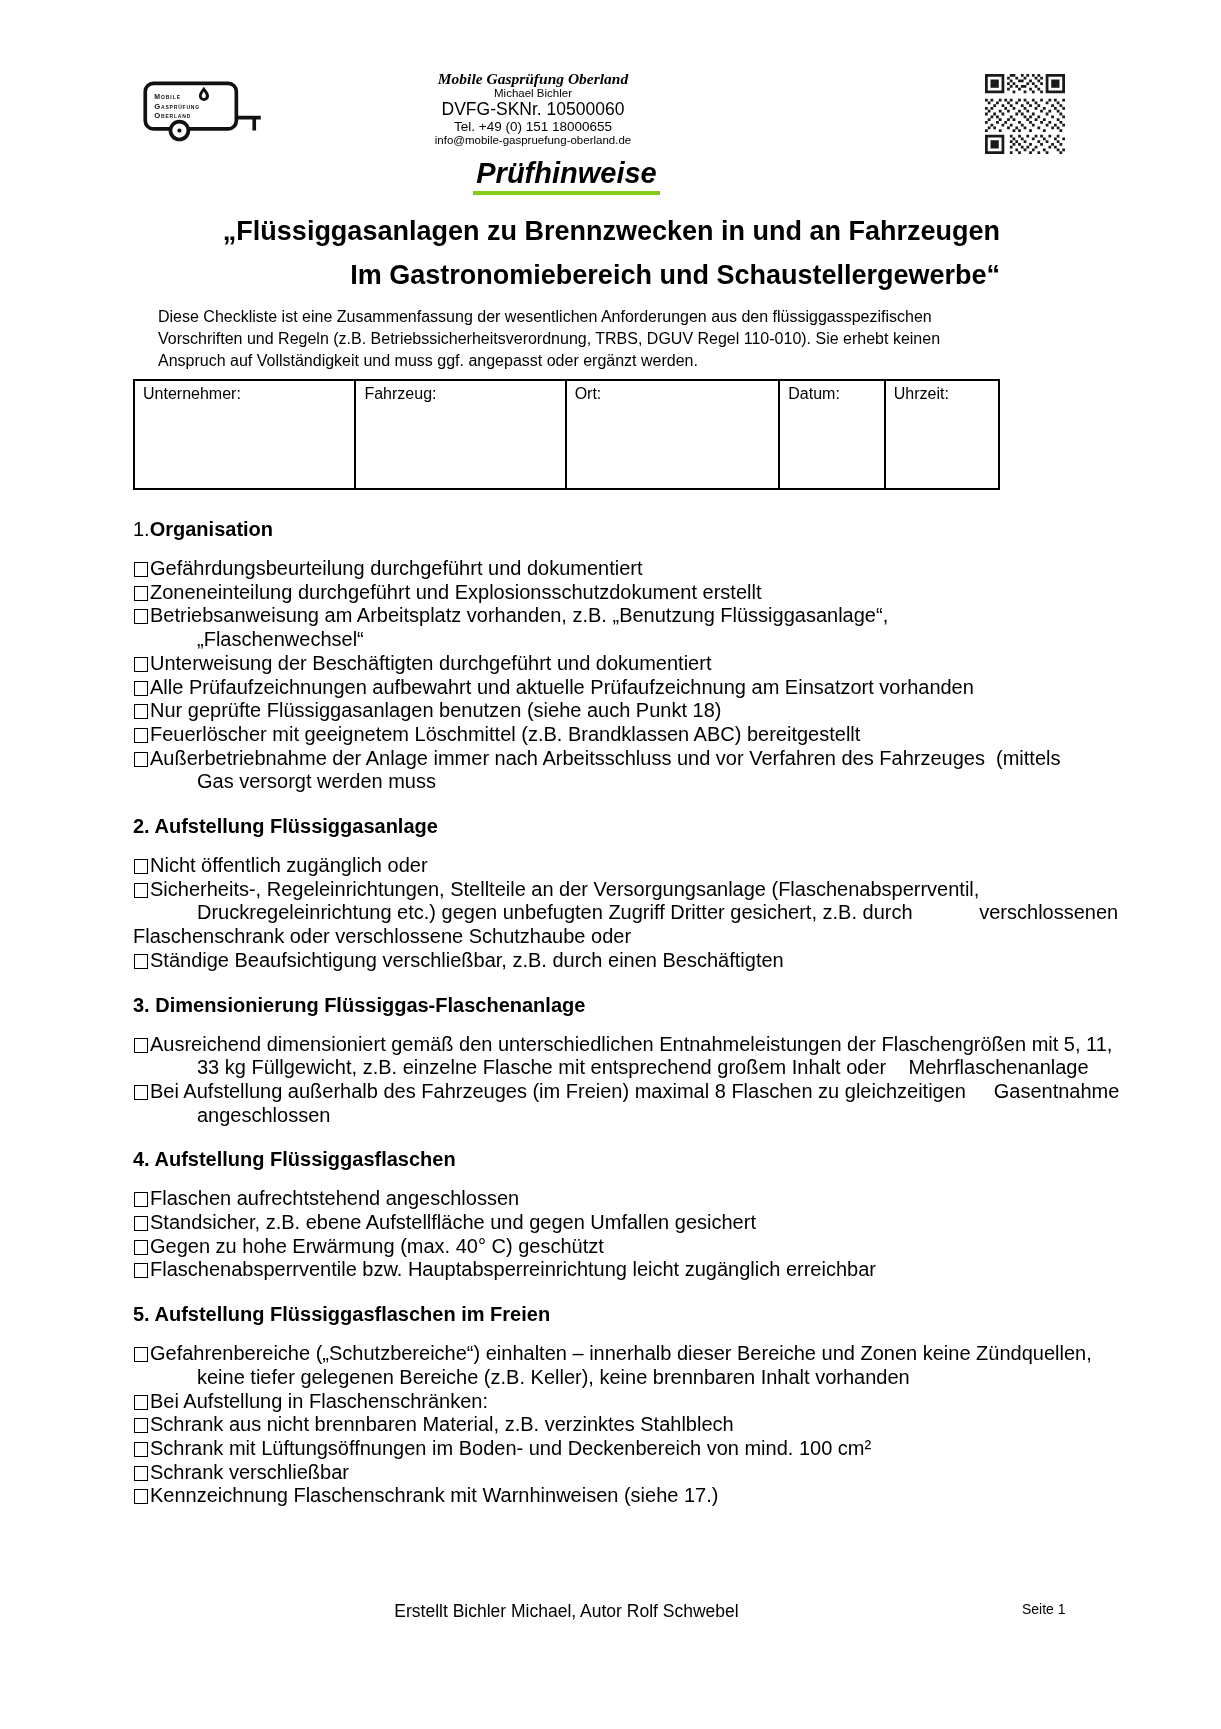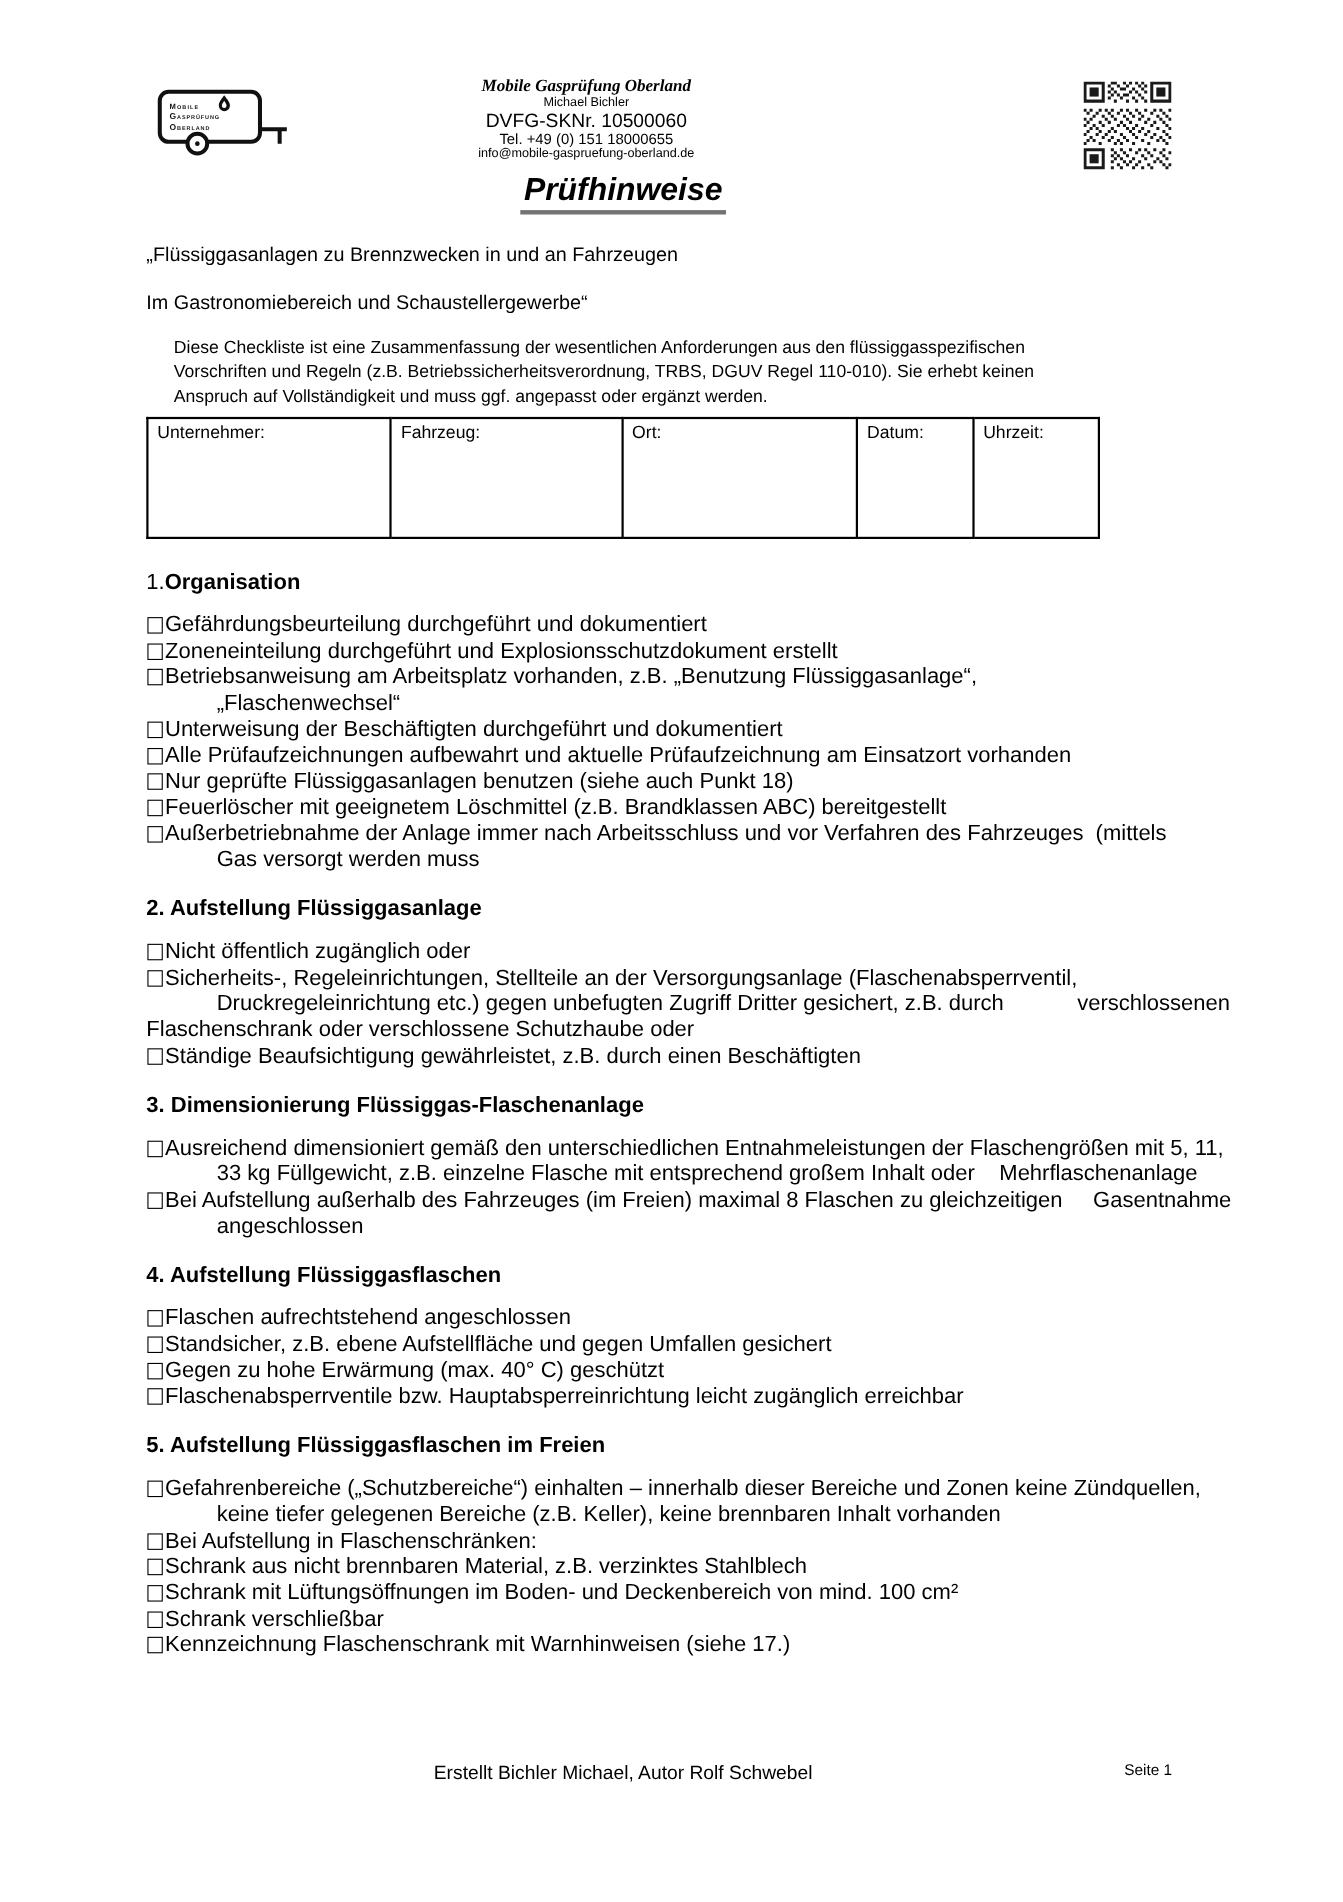--- a/index.html
+++ b/index.html
@@ -33,24 +33,24 @@
   
   .content { position: absolute; top: 158px; left: 133px; width: 867px; }
 
   .title-wrap { text-align: center; height: 36px; }
   .title {
     display: inline-block;
     font-size: 29px;
     font-weight: bold;
     font-style: italic;
     line-height: 31px;
-    border-bottom: 4px solid #737373;
+    border-bottom: 4px solid #84cc16;
     padding: 0 3px 2px 3px;
   }
-  .subtitle { text-align: left; font-weight: normal; font-size: 18px; line-height: 22px; margin-top: 26px; }
+  .subtitle { text-align: right; font-weight: bold; font-size: 27px; line-height: 22px; margin-top: 26px; }
   .sub2 { margin-top: 22px; }
 
   .intro { margin-top: 20px; font-size: 16px; line-height: 22px; }
   .intro div { white-space: pre; margin-left: 25px; }
 
   .info-table { margin-top: 7px; border-collapse: collapse; width: 867px; table-layout: fixed; }
   .info-table td {
     border: 2px solid #000;
     vertical-align: top;
     padding: 4px 4px 4px 8px;
@@ -165,21 +165,21 @@
         <div class="line"><span class="cb"></span><span>Alle Prüfaufzeichnungen aufbewahrt und aktuelle Prüfaufzeichnung am Einsatzort vorhanden</span></div>
         <div class="line"><span class="cb"></span><span>Nur geprüfte Flüssiggasanlagen benutzen (siehe auch Punkt 18)</span></div>
         <div class="line"><span class="cb"></span><span>Feuerlöscher mit geeignetem Löschmittel (z.B. Brandklassen ABC) bereitgestellt</span></div>
         <div class="line"><span class="cb"></span><span>Außerbetriebnahme der Anlage immer nach Arbeitsschluss und vor Verfahren des Fahrzeuges  (mittels</span></div>
         <div class="line ind"><span>Gas versorgt werden muss</span></div>
         <div class="sec-heading"><span>2.</span><span> Aufstellung Flüssiggasanlage</span></div>
         <div class="line"><span class="cb"></span><span>Nicht öffentlich zugänglich oder</span></div>
         <div class="line"><span class="cb"></span><span>Sicherheits-, Regeleinrichtungen, Stellteile an der Versorgungsanlage (Flaschenabsperrventil,</span></div>
         <div class="line ind"><span>Druckregeleinrichtung etc.) gegen unbefugten Zugriff Dritter gesichert, z.B. durch            verschlossenen</span></div>
         <div class="line"><span>Flaschenschrank oder verschlossene Schutzhaube oder</span></div>
-        <div class="line"><span class="cb"></span><span>Ständige Beaufsichtigung gewährleistet, z.B. durch einen Beschäftigten</span></div>
+        <div class="line"><span class="cb"></span><span>Ständige Beaufsichtigung verschließbar, z.B. durch einen Beschäftigten</span></div>
         <div class="sec-heading"><span>3.</span><span> Dimensionierung Flüssiggas-Flaschenanlage</span></div>
         <div class="line"><span class="cb"></span><span>Ausreichend dimensioniert gemäß den unterschiedlichen Entnahmeleistungen der Flaschengrößen mit 5, 11,</span></div>
         <div class="line ind"><span>33 kg Füllgewicht, z.B. einzelne Flasche mit entsprechend großem Inhalt oder    Mehrflaschenanlage</span></div>
         <div class="line"><span class="cb"></span><span>Bei Aufstellung außerhalb des Fahrzeuges (im Freien) maximal 8 Flaschen zu gleichzeitigen     Gasentnahme</span></div>
         <div class="line ind"><span>angeschlossen</span></div>
         <div class="sec-heading"><span>4.</span><span> Aufstellung Flüssiggasflaschen</span></div>
         <div class="line"><span class="cb"></span><span>Flaschen aufrechtstehend angeschlossen</span></div>
         <div class="line"><span class="cb"></span><span>Standsicher, z.B. ebene Aufstellfläche und gegen Umfallen gesichert</span></div>
         <div class="line"><span class="cb"></span><span>Gegen zu hohe Erwärmung (max. 40° C) geschützt</span></div>
         <div class="line"><span class="cb"></span><span>Flaschenabsperrventile bzw. Hauptabsperreinrichtung leicht zugänglich erreichbar</span></div>

